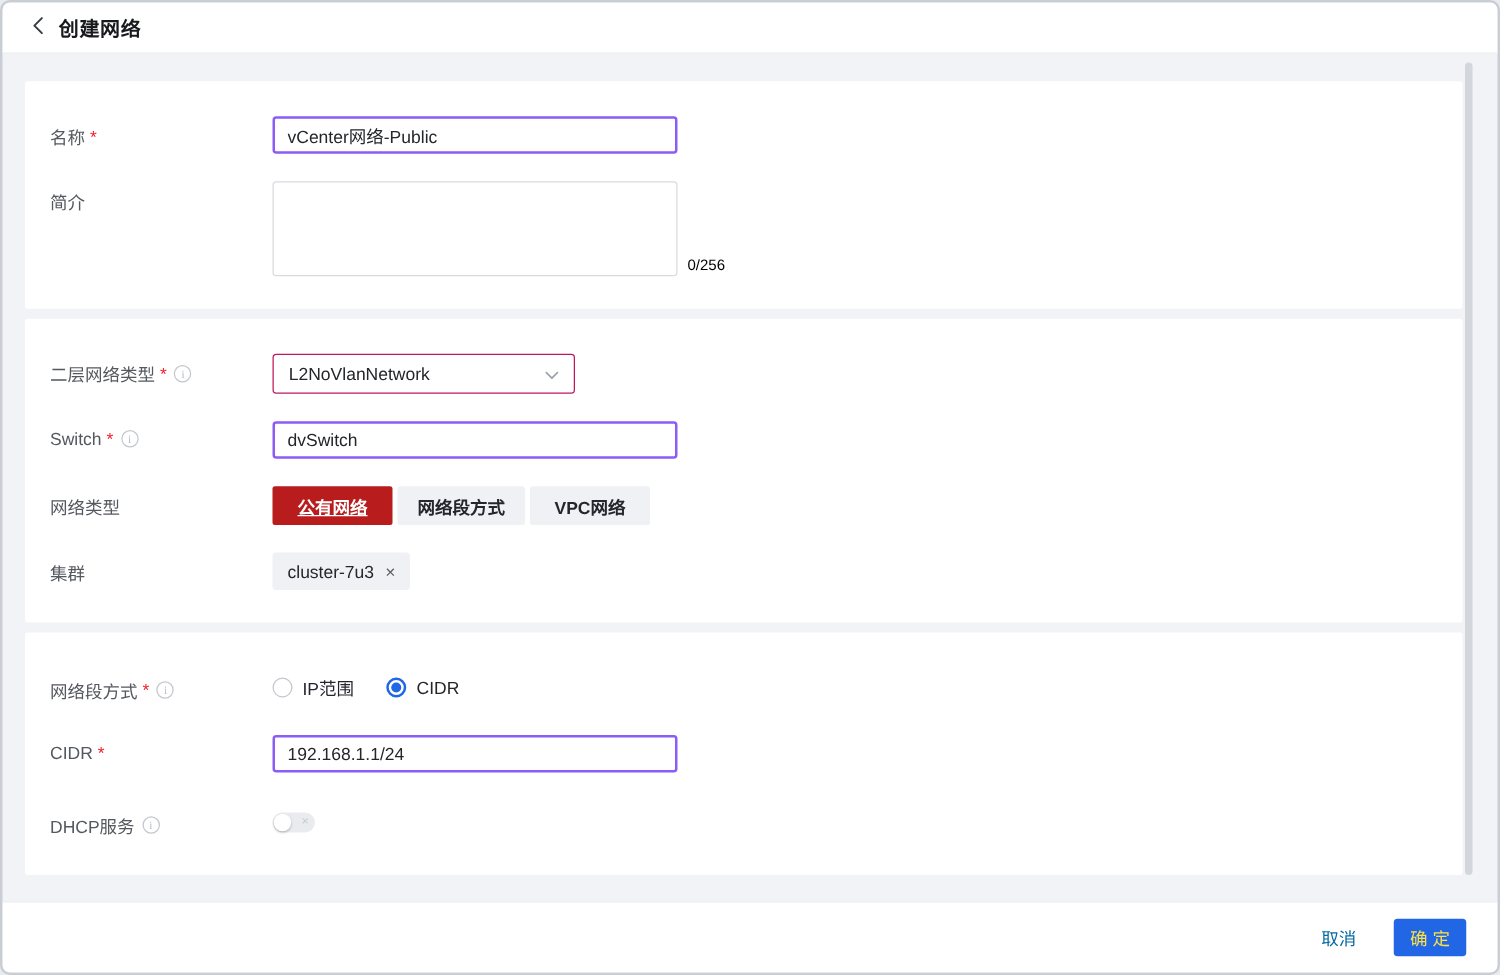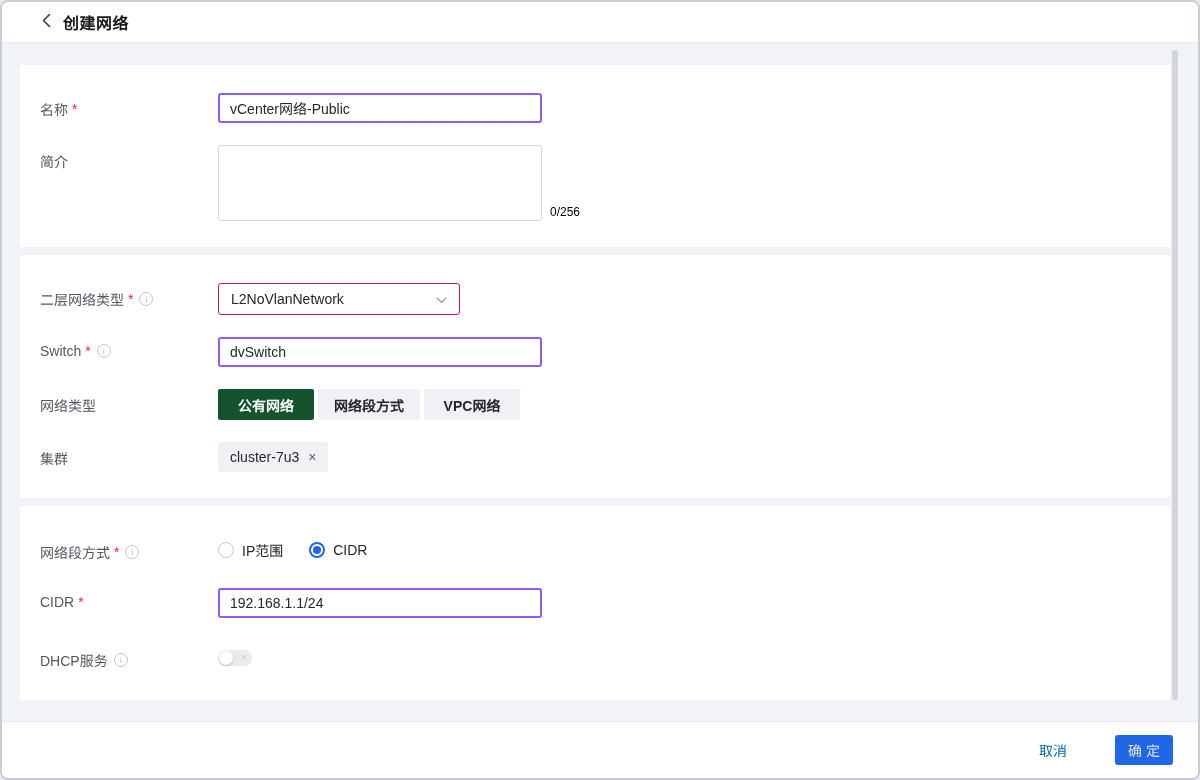--- a/index.html
+++ b/index.html
@@ -15,21 +15,21 @@
     border:2px solid #c9ced4;
     border-radius:8px;
     position:relative;
     overflow:hidden;
   }
   
   .topbar {
     height:41px; background:#fff;
     border-bottom:1px solid #e9ebef;
     display:flex; align-items:center;
-    padding:0 40px; gap:12px;
+    padding:0 24px; gap:12px;
   }
   .back-btn { display:flex; align-items:center; cursor:pointer; }
   .topbar-title { font-size:16px; font-weight:700; color:#17191d; letter-spacing:.5px; }
   
   .content { padding:22px 28px 0 18px; }
   .card {
     background:#fff; border-radius:2px;
     padding:28px 20px 26px 20px;
     margin-bottom:8px;
   }
@@ -77,21 +77,21 @@
     padding:0 12px;
   }
   
   .seg-group { display:flex; gap:4px; }
   .seg-btn {
     height:31px; min-width:96px; padding:0 16px;
     display:flex; align-items:center; justify-content:center;
     background:#f0f1f4; color:#24262b;
     border-radius:2px; cursor:pointer; font-size:14px; font-weight:600;
   }
-  .seg-btn.selected { background:#14532d; color:#fff; }
+  .seg-btn.selected { background:#b91c1c; color:#fff;text-decoration:underline; }
   
   .tag {
     display:inline-flex; align-items:center; height:30px;
     background:#f0f1f4; border-radius:3px;
     padding:0 12px; gap:9px; color:#24262b;
   }
   .tag-close { color:#5a5e66; cursor:pointer; font-size:14px; line-height:1; }
   
   .radio-group { display:flex; gap:26px; padding-top:4px; }
   .radio { display:flex; align-items:center; gap:8px; cursor:pointer; }
@@ -120,26 +120,25 @@
   }
   
   .footer {
     position:absolute; left:0; right:0; bottom:0;
     height:57px; background:#fff; border-top:1px solid #e9ebef;
     display:flex; align-items:center; justify-content:flex-end;
     padding:0 25px; gap:30px;
   }
   .cancel-btn { color:#0369a1; cursor:pointer; }
   .confirm-btn {
-    min-width:58px; height:30px; background:#2166e4; color:#e5e5e5;
+    min-width:58px; height:30px; background:#2166e4; color:#fde047;
     border-radius:3px; border:none; cursor:pointer;
     display:flex; align-items:center; justify-content:center;
     font-size:14px; letter-spacing:4px; padding:0 6px 0 10px;
     font-family:"Liberation Sans","DejaVu Sans",sans-serif;
-    margin-left:18px;
   }
   
   .scroll-thumb {
     position:absolute; right:20px; top:48px;
     width:6px; height:650px; border-radius:3px;
     background:#d3d6db; cursor:pointer;
   }
 </style>
 </head>
 <body>

